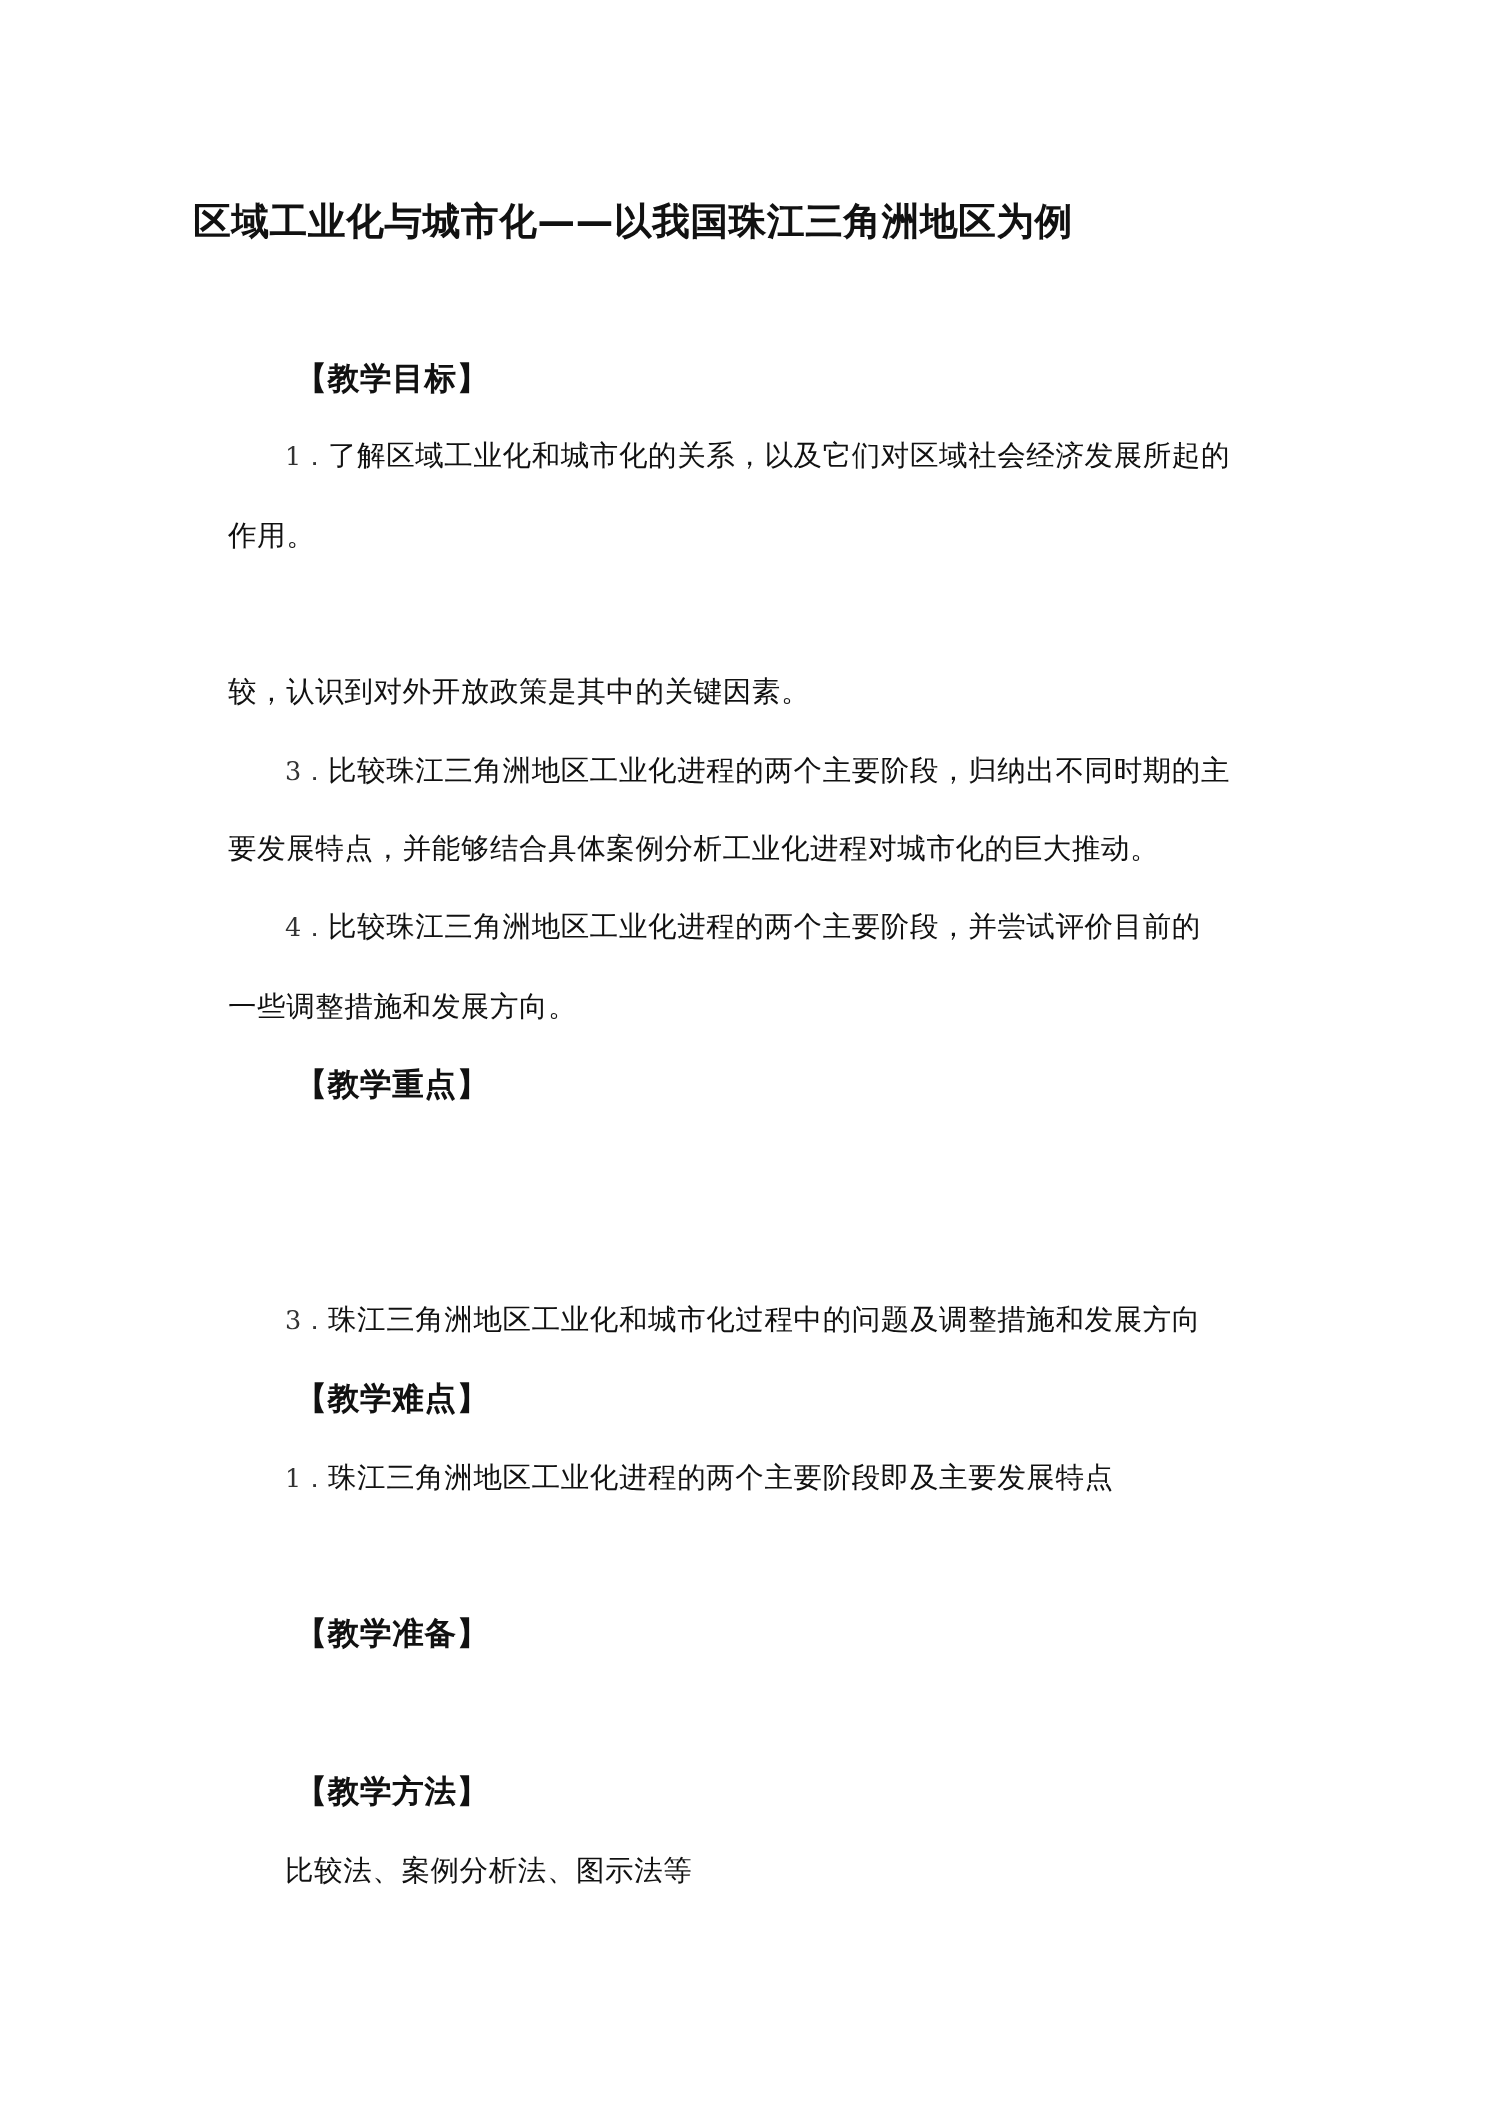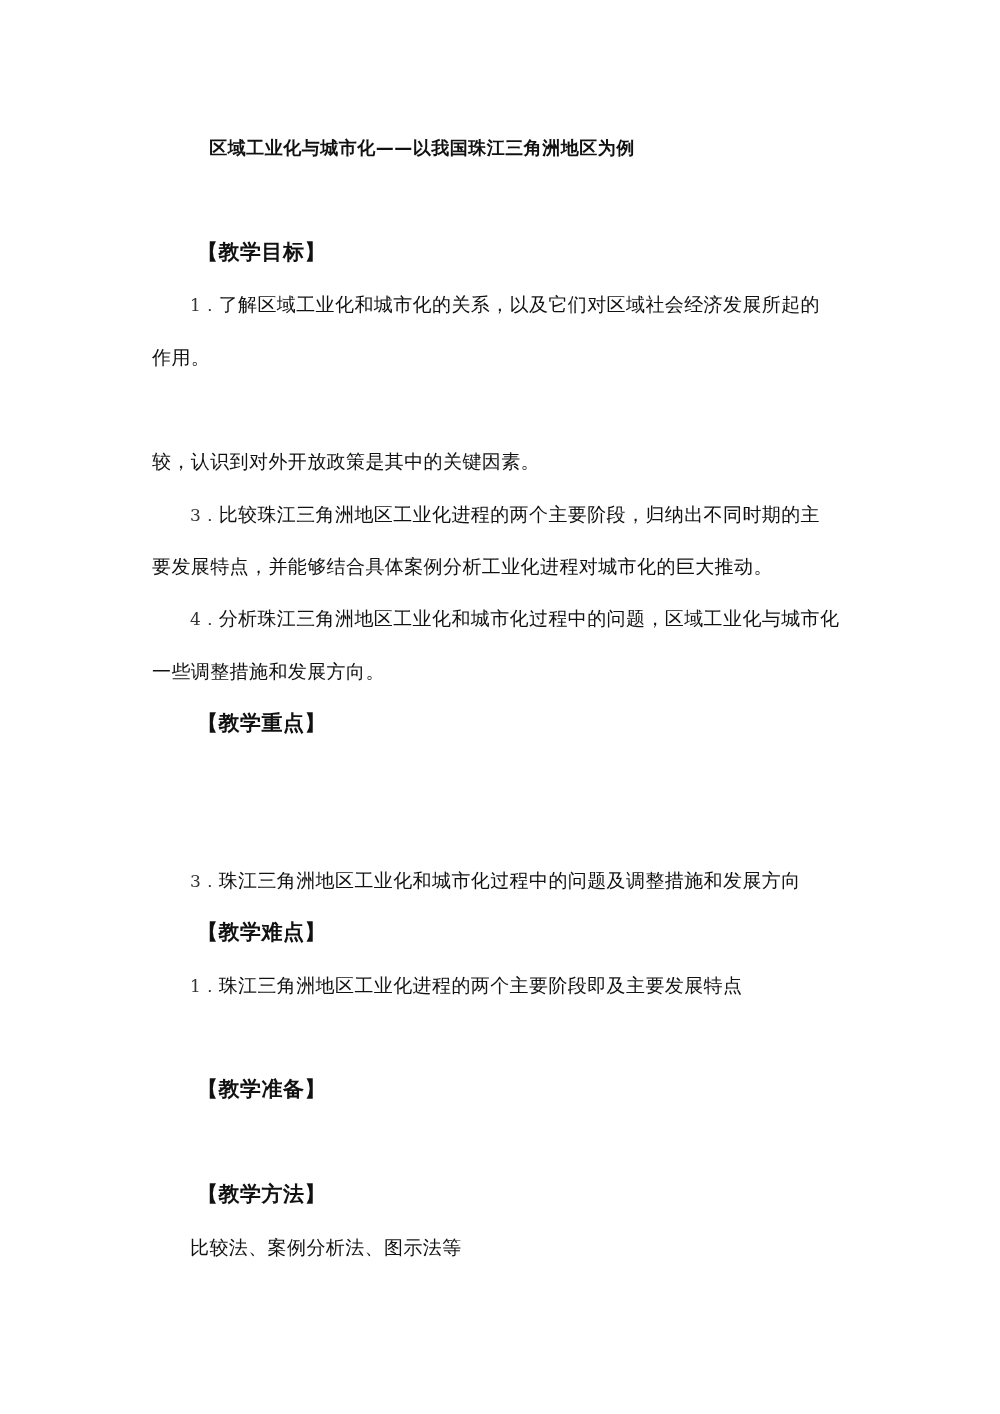--- a/index.html
+++ b/index.html
@@ -20,21 +20,21 @@
       left: 0; top: 0;
       width: 1000px;
       height: 1414px;
     }
     .title {
       position: absolute;
       left: 0;
       width: 844px;
       top: 128px;
       text-align: center;
-      font-size: 18px;
+      font-size: 25px;
       font-weight: bold;
       letter-spacing: 0.5px;
       line-height: 40px;
     }
     .heading {
       position: absolute;
       left: 152px;
       font-size: 21px;
       font-weight: bold;
       line-height: 30px;
@@ -66,21 +66,21 @@
   <div class="heading" style="top:237px">【教学目标】</div>
 
   <div class="line indent" style="top:289px"><span class="num">1．</span><span>了解区域工业化和城市化的关系，以及它们对区域社会经济发展所起的</span></div>
   <div class="line flush" style="top:342px">作用。</div>
 
   <div class="line flush" style="top:446px">较，认识到对外开放政策是其中的关键因素。</div>
 
   <div class="line indent" style="top:499px"><span class="num">3．</span><span>比较珠江三角洲地区工业化进程的两个主要阶段，归纳出不同时期的主</span></div>
   <div class="line flush" style="top:551px">要发展特点，并能够结合具体案例分析工业化进程对城市化的巨大推动。</div>
 
-  <div class="line indent" style="top:603px"><span class="num">4．</span><span>分析珠江三角洲地区工业化和城市化过程中的问题，区域工业化与城市化</span></div>
+  <div class="line indent" style="top:603px"><span class="num">4．</span><span>比较珠江三角洲地区工业化进程的两个主要阶段，并尝试评价目前的</span></div>
   <div class="line flush" style="top:656px">一些调整措施和发展方向。</div>
 
   <div class="heading" style="top:708px">【教学重点】</div>
 
   <div class="line indent" style="top:865px"><span class="num">3．</span><span>珠江三角洲地区工业化和城市化过程中的问题及调整措施和发展方向</span></div>
 
   <div class="heading" style="top:917px">【教学难点】</div>
 
   <div class="line indent" style="top:970px"><span class="num">1．</span><span>珠江三角洲地区工业化进程的两个主要阶段即及主要发展特点</span></div>
 

